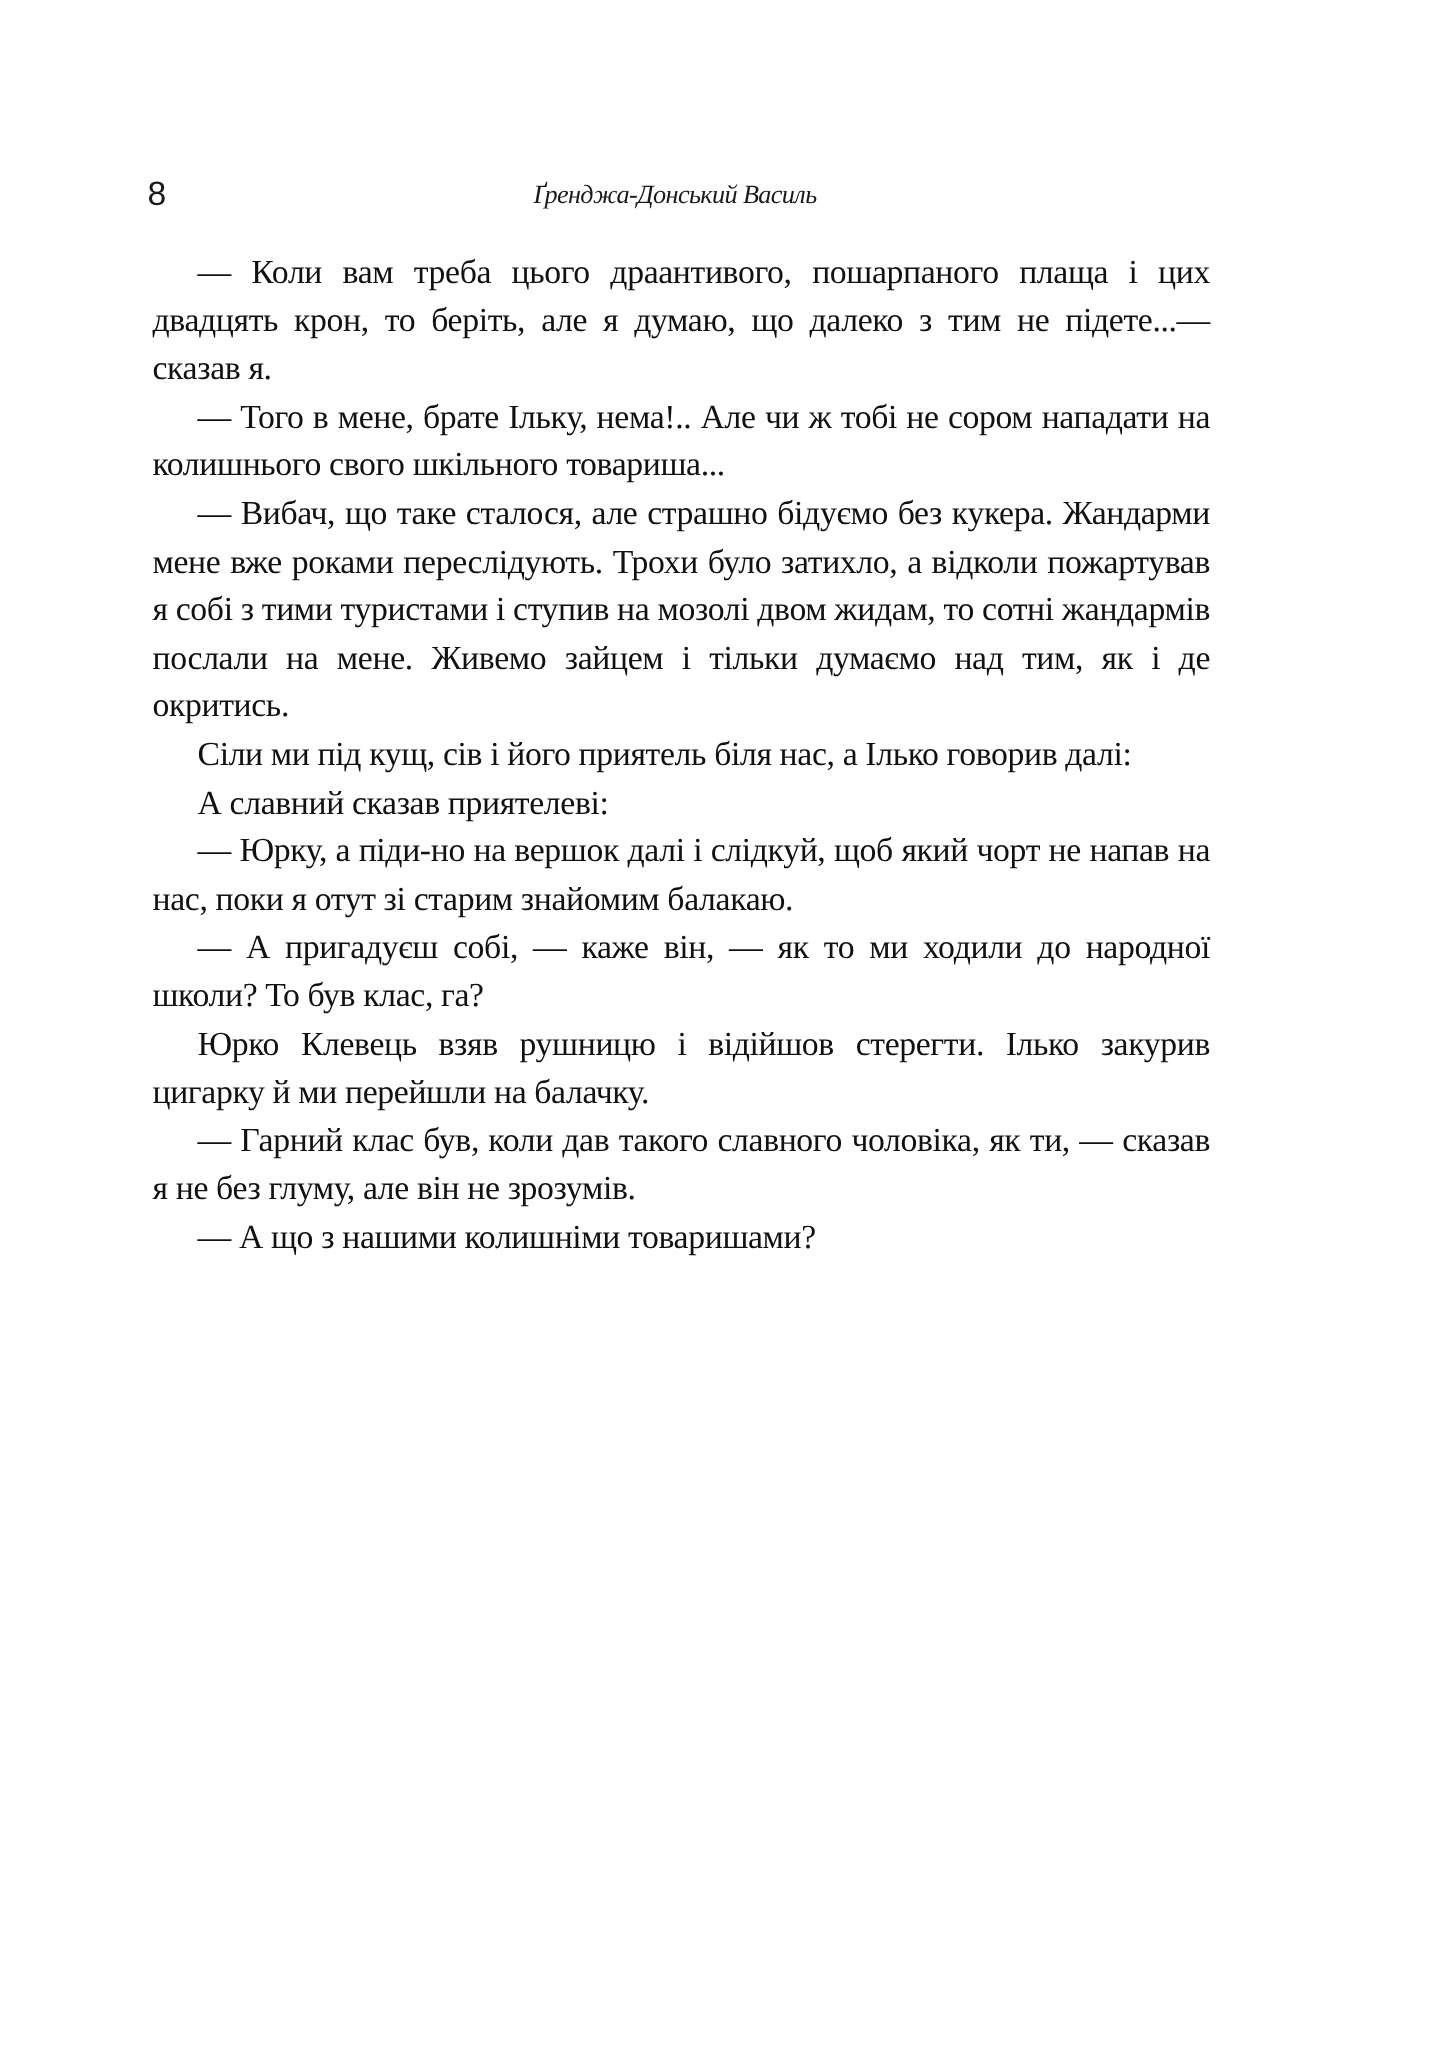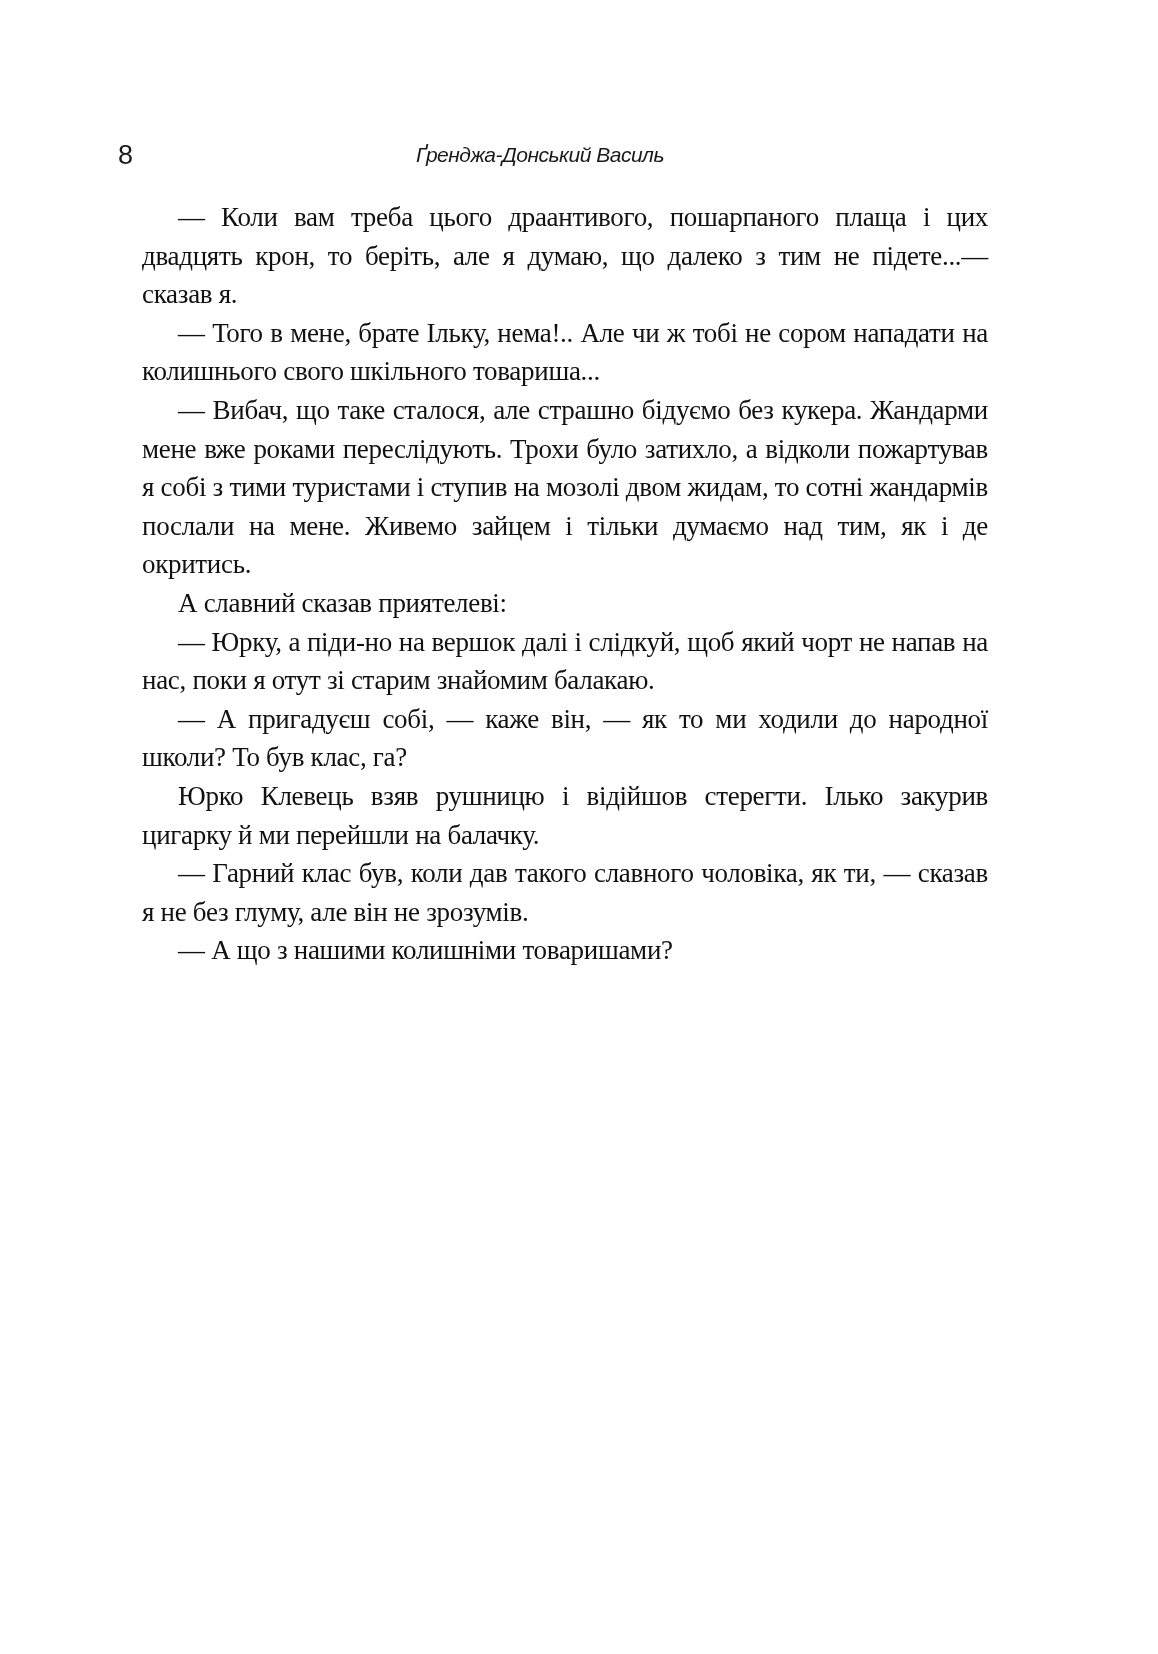--- a/index.html
+++ b/index.html
@@ -4,41 +4,42 @@
 <style>
   html, body { margin: 0; padding: 0; background: #ffffff; }
   body { width: 1158px; height: 1654px; position: relative; overflow: hidden; }
   .page { position: absolute; left: 0; top: 0; width: 1158px; height: 1654px; background: #fff; }
   .page-number {
     position: absolute; left: 118px; top: 140px;
     font-family: "Liberation Sans", sans-serif; font-size: 27px; color: #1a1a1a;
   }
   .running-head {
     position: absolute; left: 380px; top: 143px; width: 320px; text-align: center;
-    font-family: Liberation Sans, sans-serif; font-style: italic; font-size: 21px; color: #1a1a1a;
+    font-family: Liberation Serif, serif; font-style: italic; font-size: 21px; color: #1a1a1a;
     letter-spacing: -0.5px;
   }
   .body-text {
     position: absolute; left: 122px; top: 198px; width: 846px;
     font-family: "Liberation Serif", serif; font-size: 27px; line-height: 38.6px;
-    color: #111; letter-spacing: -0.3px; margin-left: 20px;
+    color: #111; letter-spacing: -0.3px;
   }
   .para { margin: 0; text-indent: 36px; text-align: justify; text-align-last: left; }
 </style>
 </head>
 <body>
 
 <div class="page">
   <div class="page-number">8</div>
   <div class="running-head">Ґренджа-Донський Василь</div>
 
   <div class="body-text">
     <p class="para">— Коли вам треба цього драантивого, пошарпаного плаща і цих двадцять крон, то беріть, але я думаю, що далеко з тим не підете...— сказав я.</p>
     <p class="para">— Того в мене, брате Ільку, нема!.. Але чи ж тобі не сором нападати на колишнього свого шкільного товариша...</p>
     <p class="para">— Вибач, що таке сталося, але страшно бідуємо без кукера. Жандарми мене вже роками переслідують. Трохи було затихло, а відколи пожартував я собі з тими туристами і ступив на мозолі двом жидам, то сотні жандармів послали на мене. Живемо зайцем і тільки думаємо над тим, як і де окритись.</p>
+    <p class="para">Сіли ми під кущ, сів і його приятель біля нас, а Ілько говорив далі:</p>
     <p class="para">А славний сказав приятелеві:</p>
     <p class="para">— Юрку, а піди-но на вершок далі і слідкуй, щоб який чорт не напав на нас, поки я отут зі старим знайомим балакаю.</p>
     <p class="para">— А пригадуєш собі, — каже він, — як то ми ходили до народної школи? То був клас, га?</p>
     <p class="para">Юрко Клевець взяв рушницю і відійшов стерегти. Ілько закурив цигарку й ми перейшли на балачку.</p>
     <p class="para">— Гарний клас був, коли дав такого славного чоловіка, як ти, — сказав я не без глуму, але він не зрозумів.</p>
     <p class="para">— А що з нашими колишніми товаришами?</p>
   </div>
 </div>
 
 </body></html>

